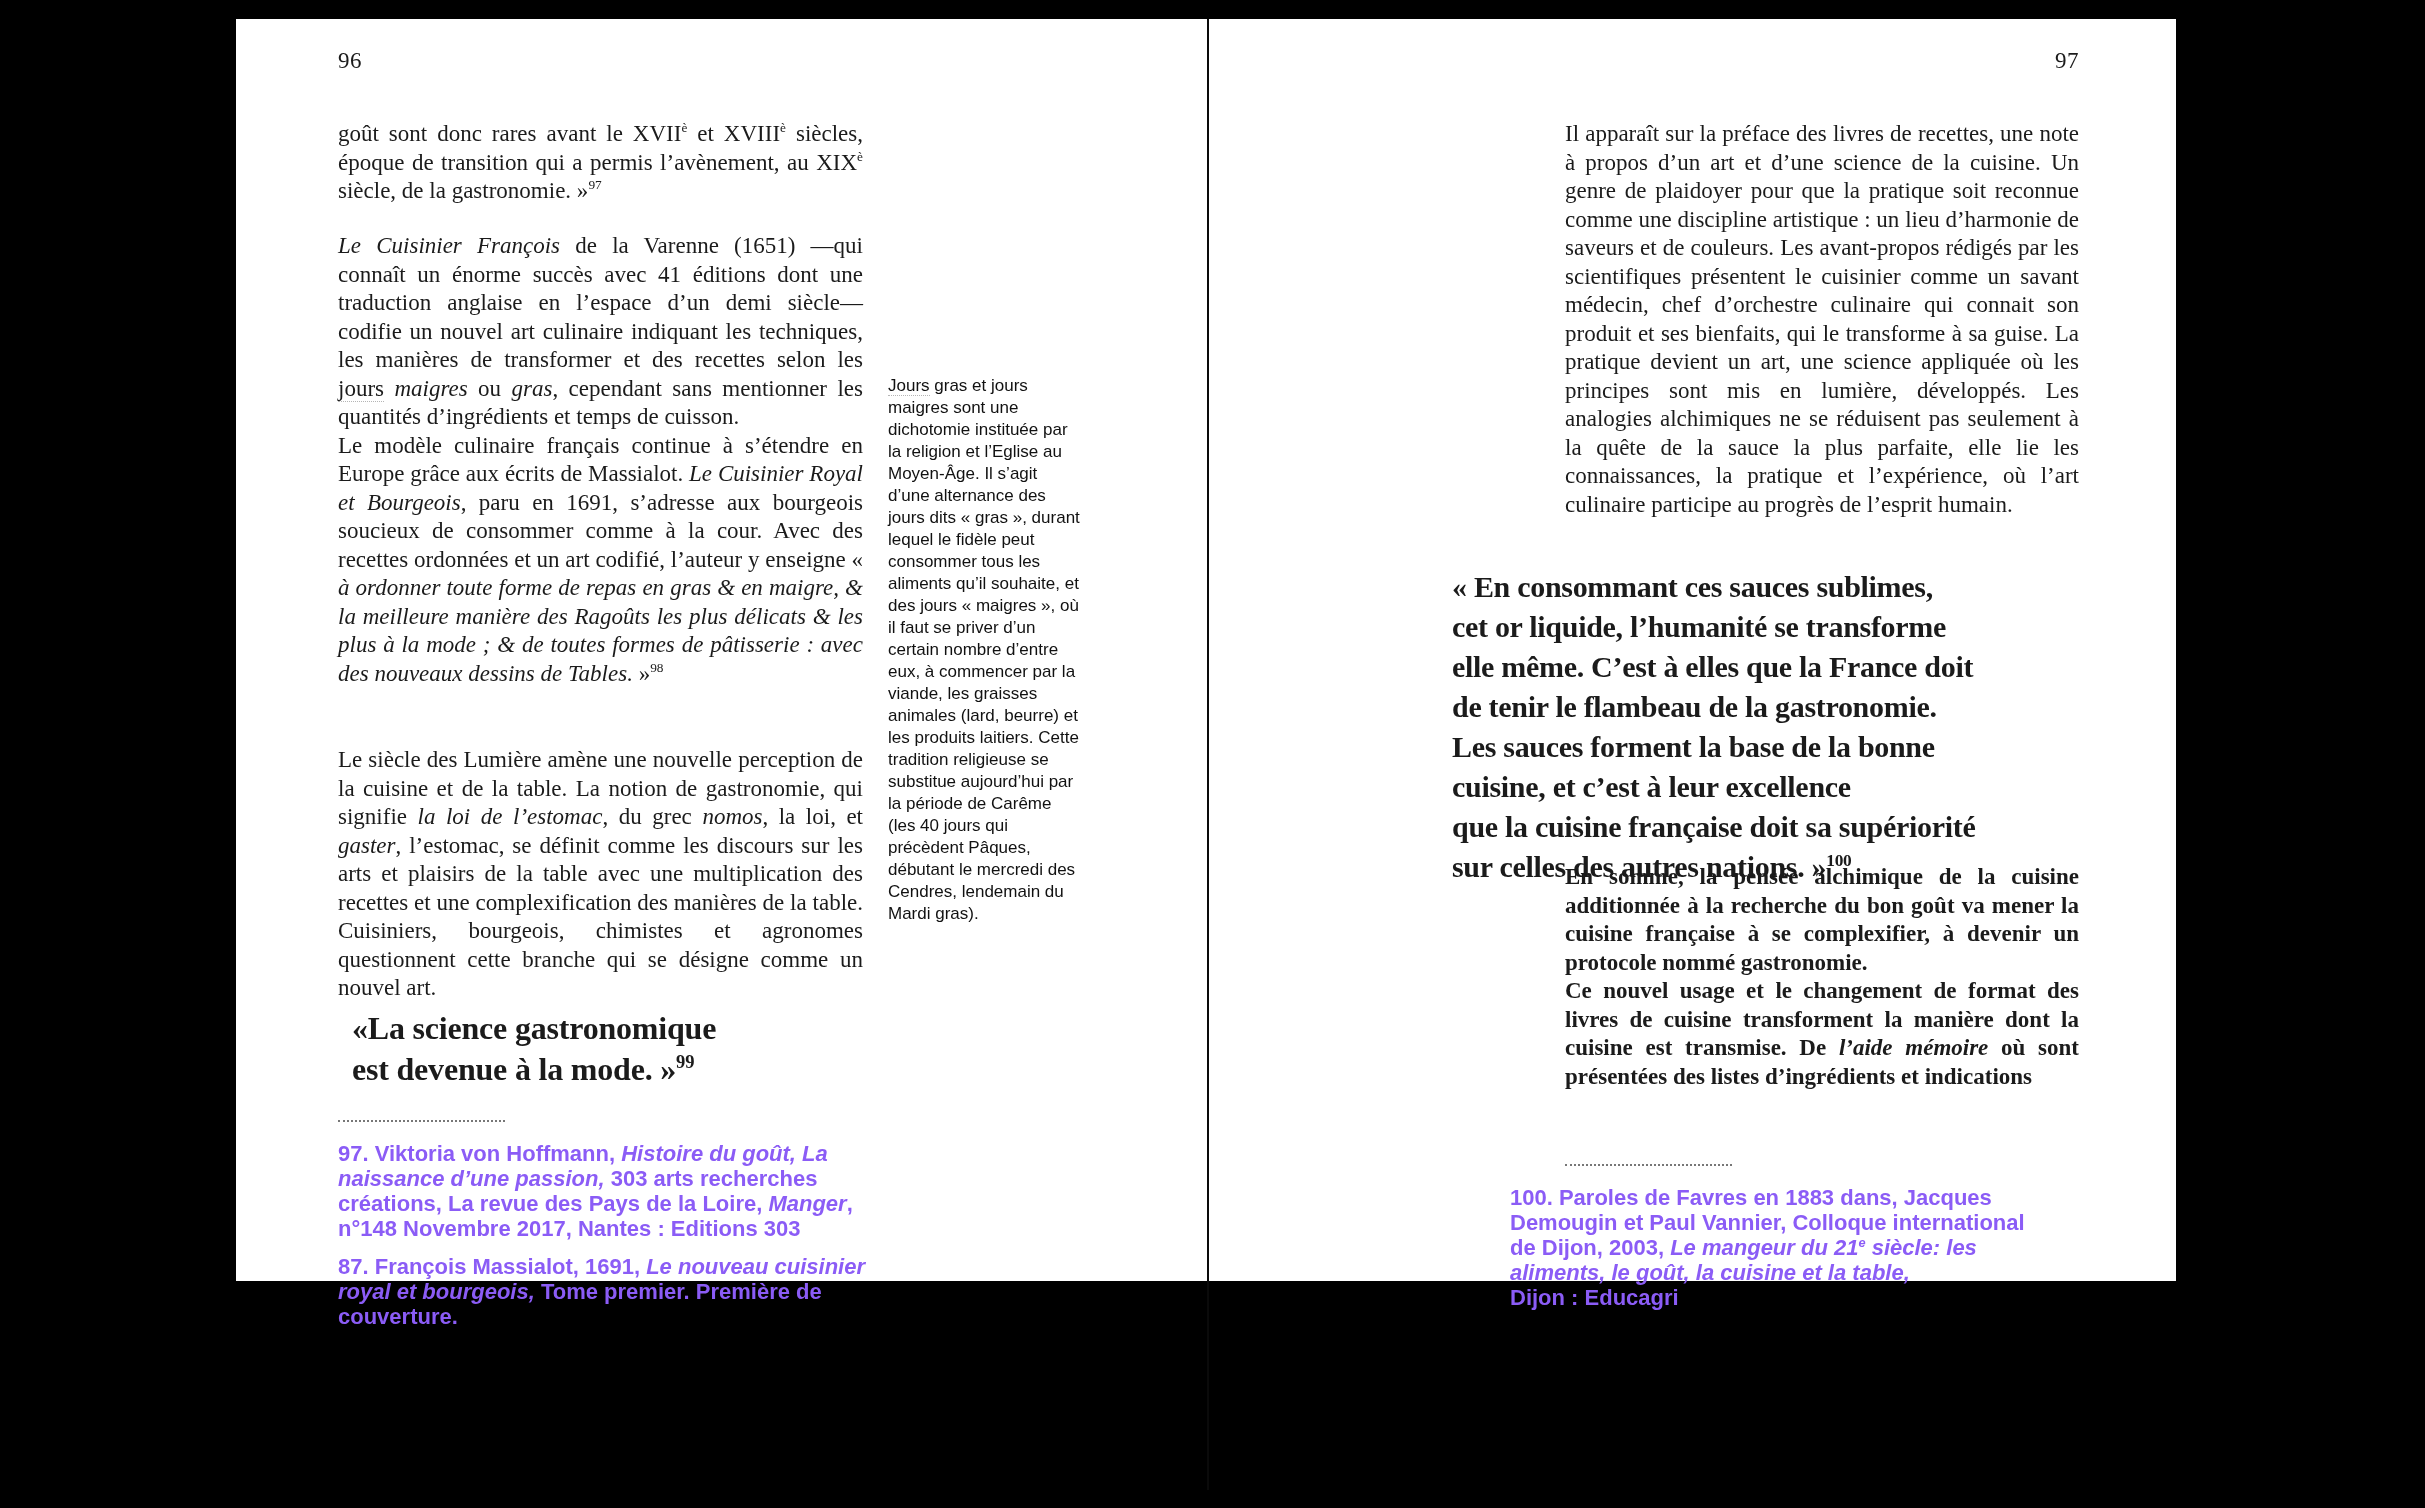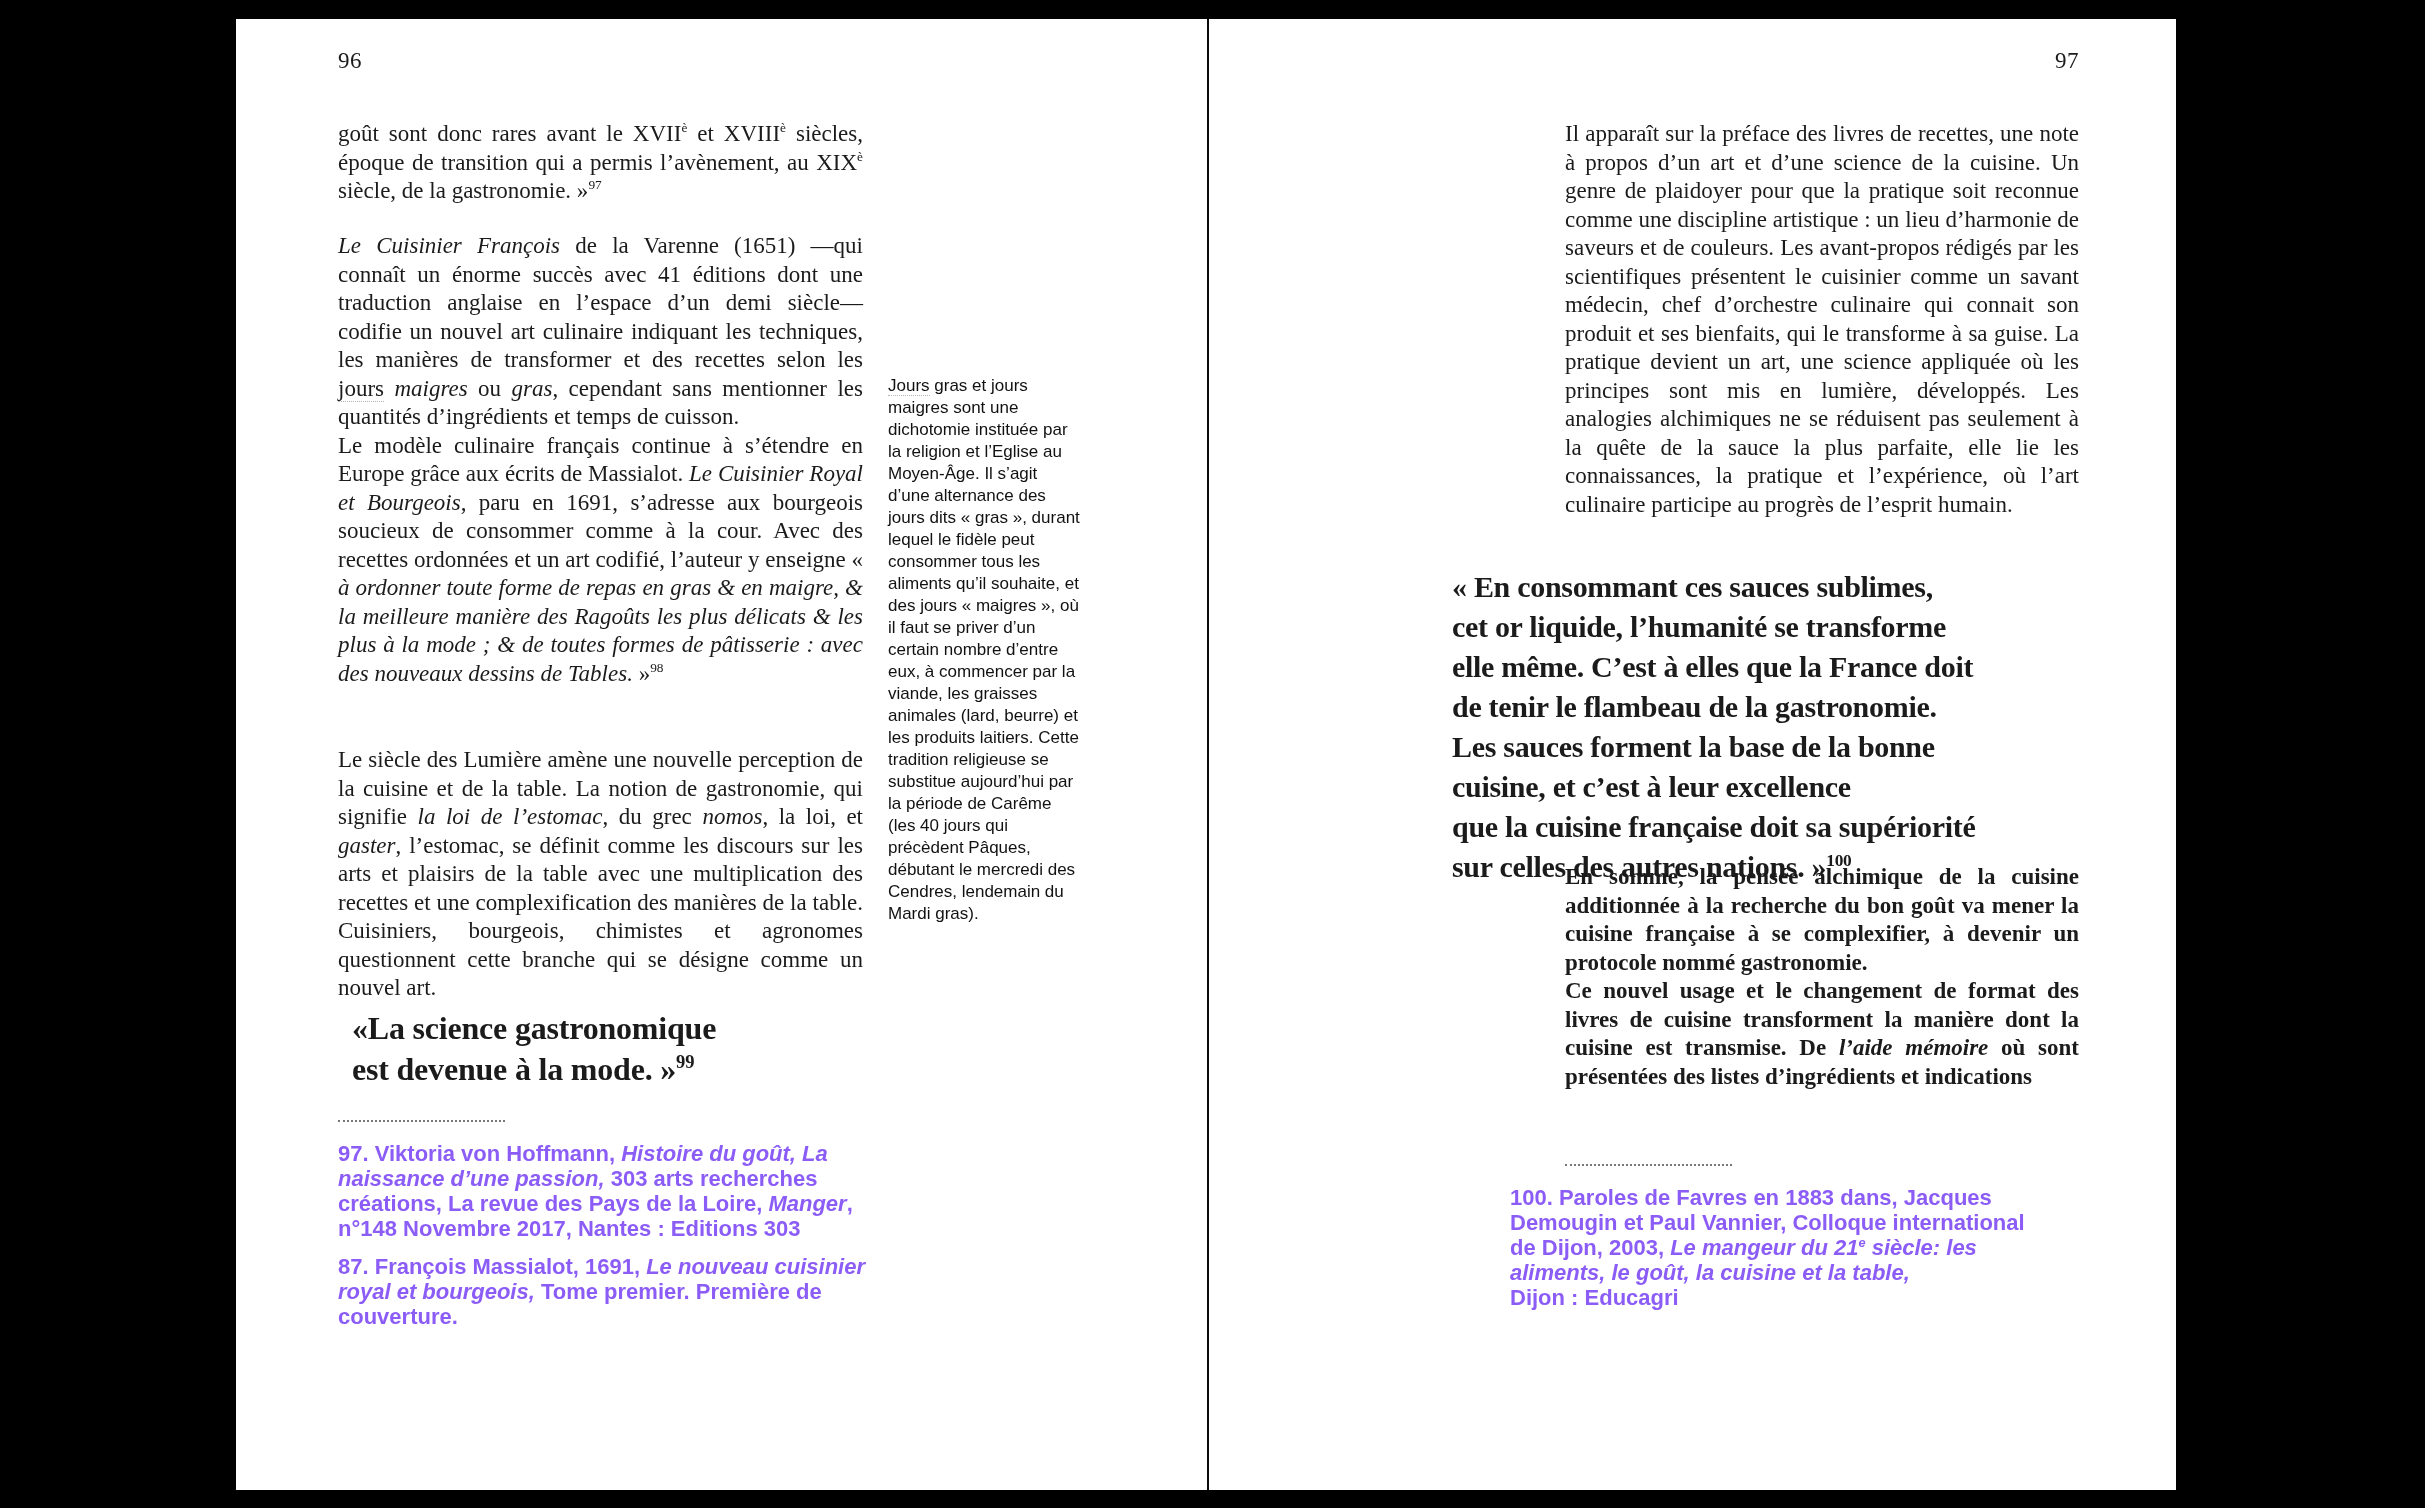--- a/index.html
+++ b/index.html
@@ -5,21 +5,21 @@
   html,body{margin:0;padding:0;}
   body{
     width:2425px;height:1508px;
     background:#000;
     position:relative;
     font-family:"Liberation Serif", serif;
     -webkit-font-smoothing:antialiased;
   }
   .spread{
     position:absolute;left:236px;top:19px;
-    width:1940px;height:1471px;
+    width:1940px;height:1262px;
     background:#fff;color:#1b1b1b;
   }
   .divider{
     position:absolute;left:971px;top:0;
     width:1.9px;height:1471px;background:#0a0a0a;
   }
   .abs{position:absolute;}
   .pagenum{
     font-size:23px;color:#1b1b1b;letter-spacing:0.5px;
   }

